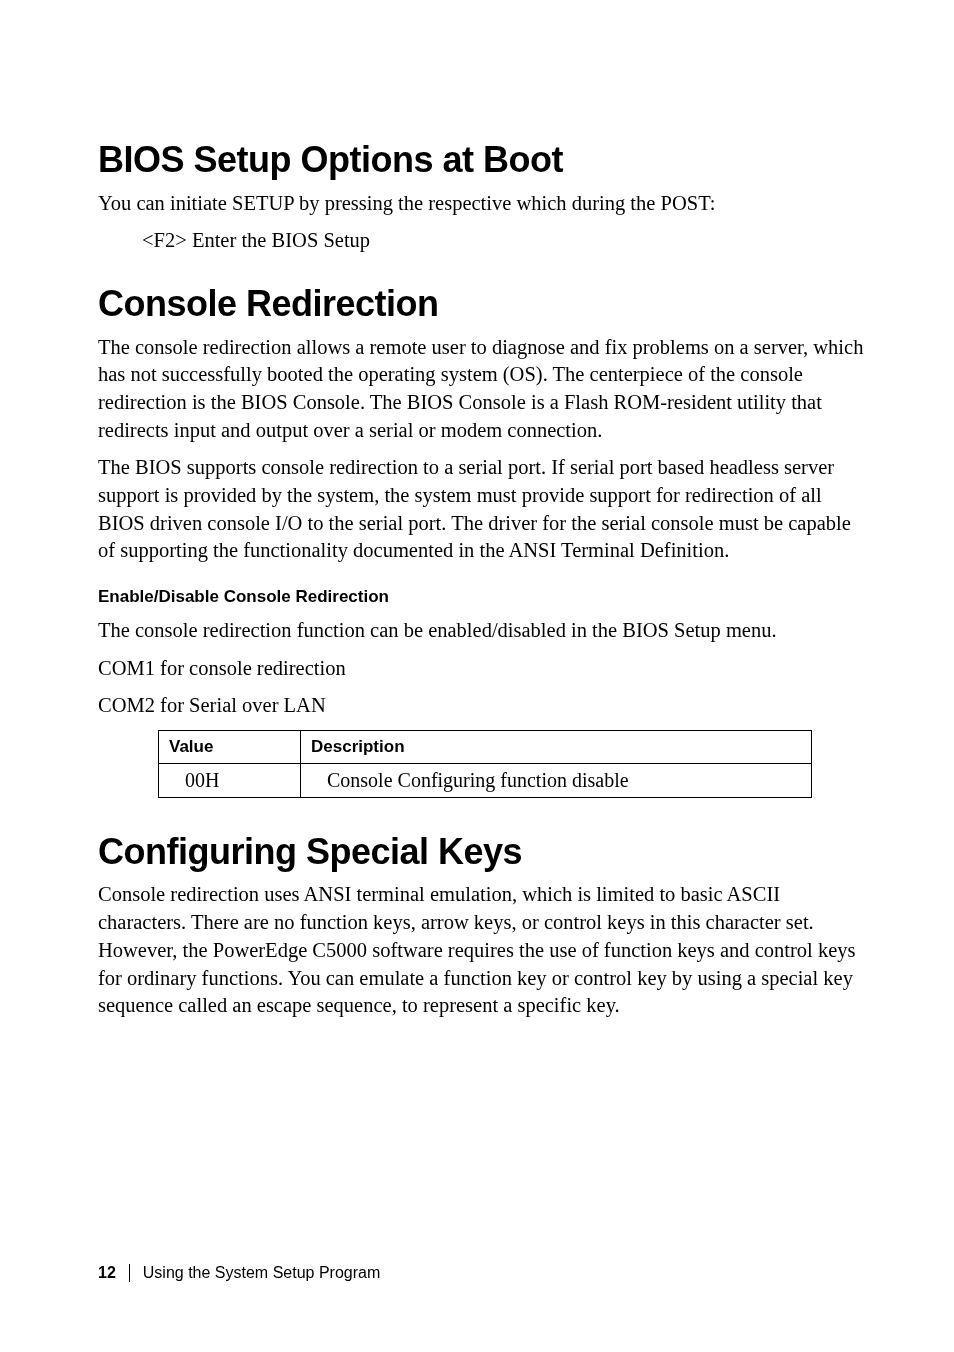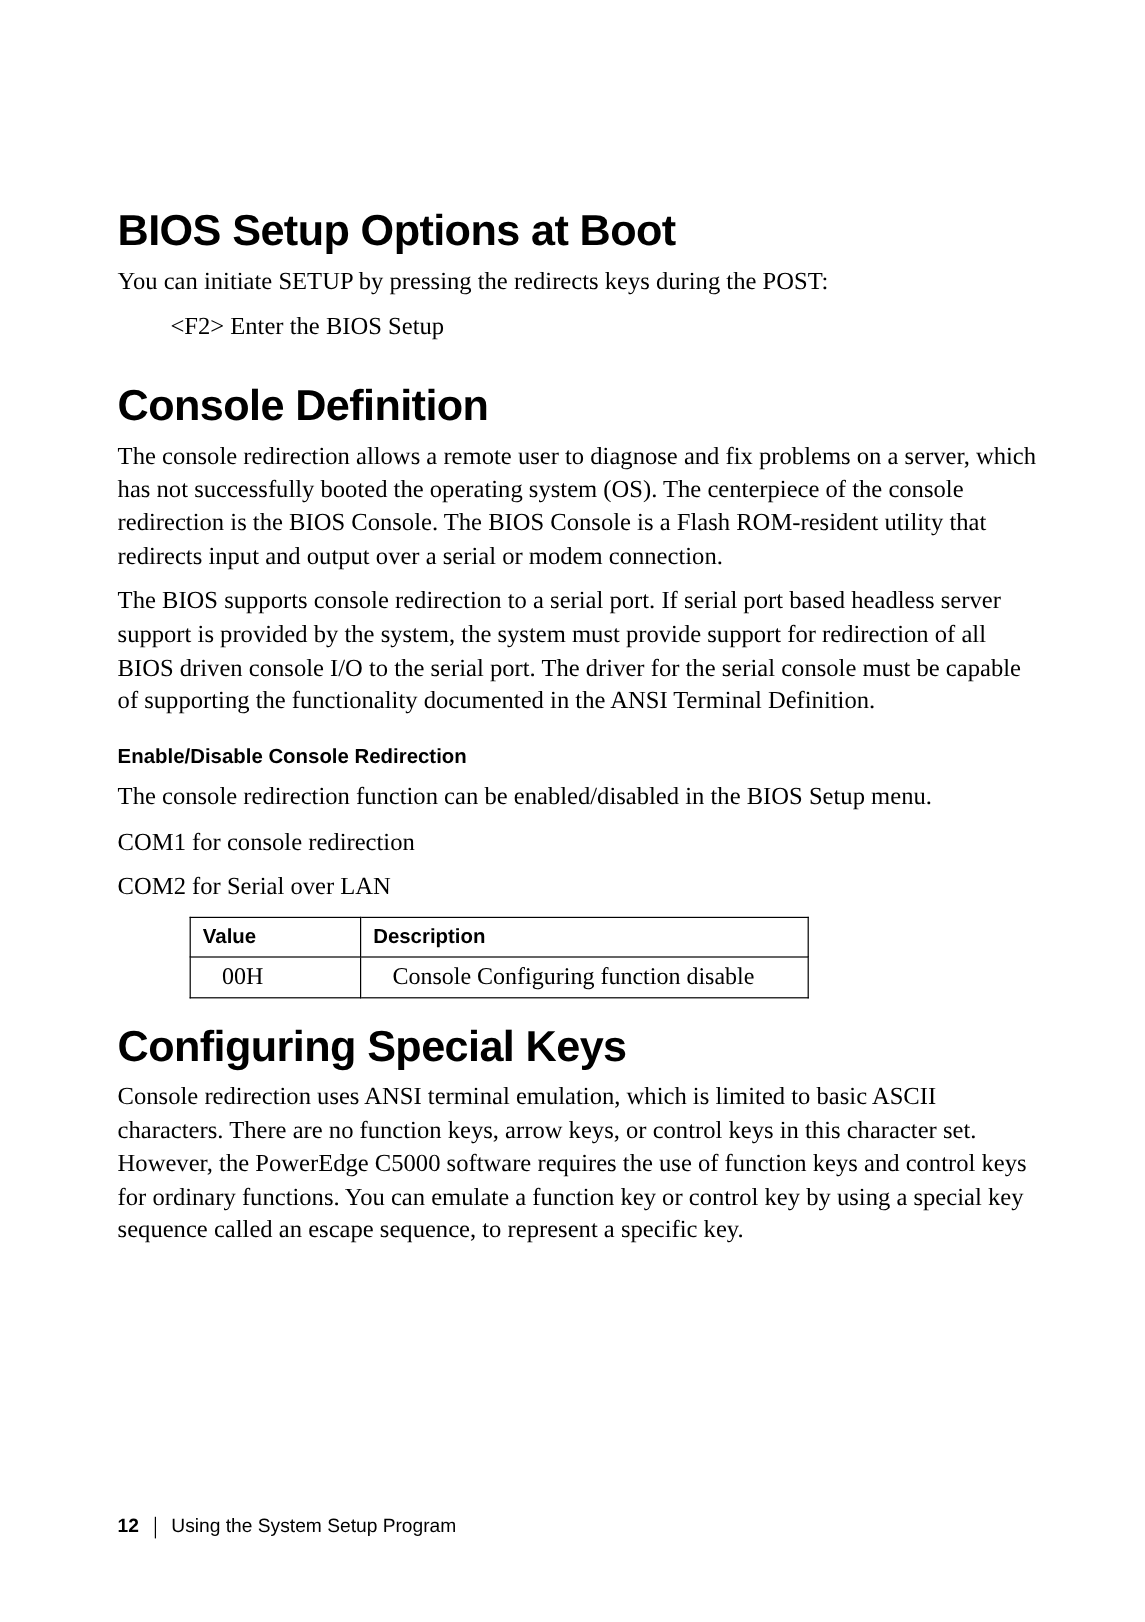--- a/index.html
+++ b/index.html
@@ -17,21 +17,20 @@
       padding: 140px 88px 0 98px;
     }
     h1 {
       font-family: 'Helvetica Neue', Helvetica, Arial, sans-serif;
       font-weight: 700;
       font-stretch: condensed;
       font-size: 36px;
       letter-spacing: -0.5px;
       margin-bottom: 10px;
       line-height: 1.1;
-      margin-top: 32px;
     }
     p.body {
       font-size: 20.5px;
       line-height: 1.35;
       margin-bottom: 10px;
     }
     p.indent {
       font-size: 20.5px;
       line-height: 1.3;
       margin-left: 44px;
@@ -43,24 +42,24 @@
       font-stretch: condensed;
       font-size: 17px;
       margin-top: 22px;
       margin-bottom: 10px;
     }
     .section-gap {
       margin-top: 18px;
     }
     table {
       border-collapse: collapse;
-      width: 516px;
+      width: 654px;
       margin-left: 60px;
       margin-top: 6px;
-      margin-bottom: 20px;
+      margin-bottom: 34px;
     }
     th, td {
       border: 1px solid #000;
       text-align: left;
       vertical-align: top;
     }
     th {
       font-family: 'Helvetica Neue', Helvetica, Arial, sans-serif;
       font-weight: 700;
       font-size: 17px;
@@ -90,24 +89,24 @@
       width: 1px;
       height: 18px;
       background: #000;
       display: inline-block;
     }
   </style>
 </head>
 <body>
 
 <h1>BIOS Setup Options at Boot</h1>
-<p class="body">You can initiate SETUP by pressing the redirects keys during the POST:</p>
+<p class="body">You can initiate SETUP by pressing the respective which during the POST:</p>
 <p class="indent">&lt;F2&gt; Enter the BIOS Setup</p>
 
-<h1>Console Definition</h1>
+<h1>Console Redirection</h1>
 <p class="body">The console redirection allows a remote user to diagnose and fix problems on a server, which has not successfully booted the operating system (OS). The centerpiece of the console redirection is the BIOS Console. The BIOS Console is a Flash ROM-resident utility that redirects input and output over a serial or modem connection.</p>
 <p class="body">The BIOS supports console redirection to a serial port. If serial port based headless server support is provided by the system, the system must provide support for redirection of all BIOS driven console I/O to the serial port. The driver for the serial console must be capable of supporting the functionality documented in the ANSI Terminal Definition.</p>
 
 <h2 class="sub">Enable/Disable Console Redirection</h2>
 <p class="body">The console redirection function can be enabled/disabled in the BIOS Setup menu.</p>
 <p class="body">COM1 for console redirection</p>
 <p class="body">COM2 for Serial over LAN</p>
 
 <table>
   <thead>

